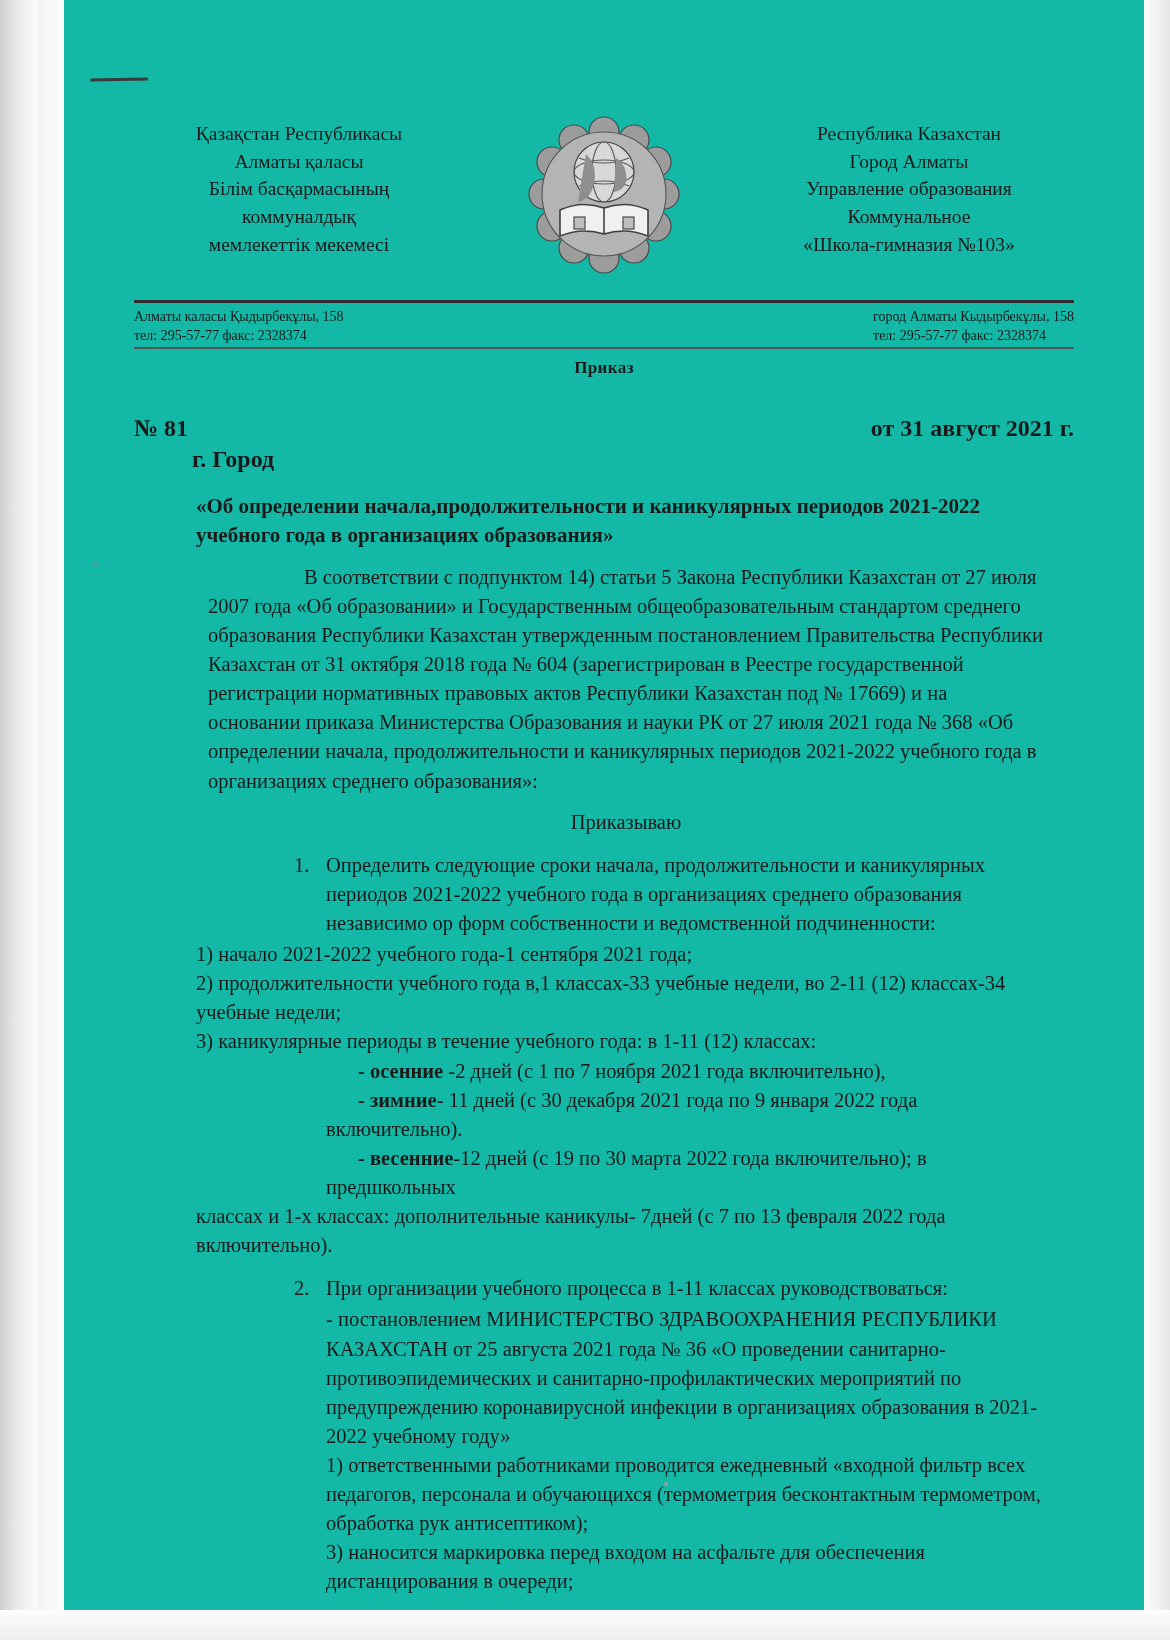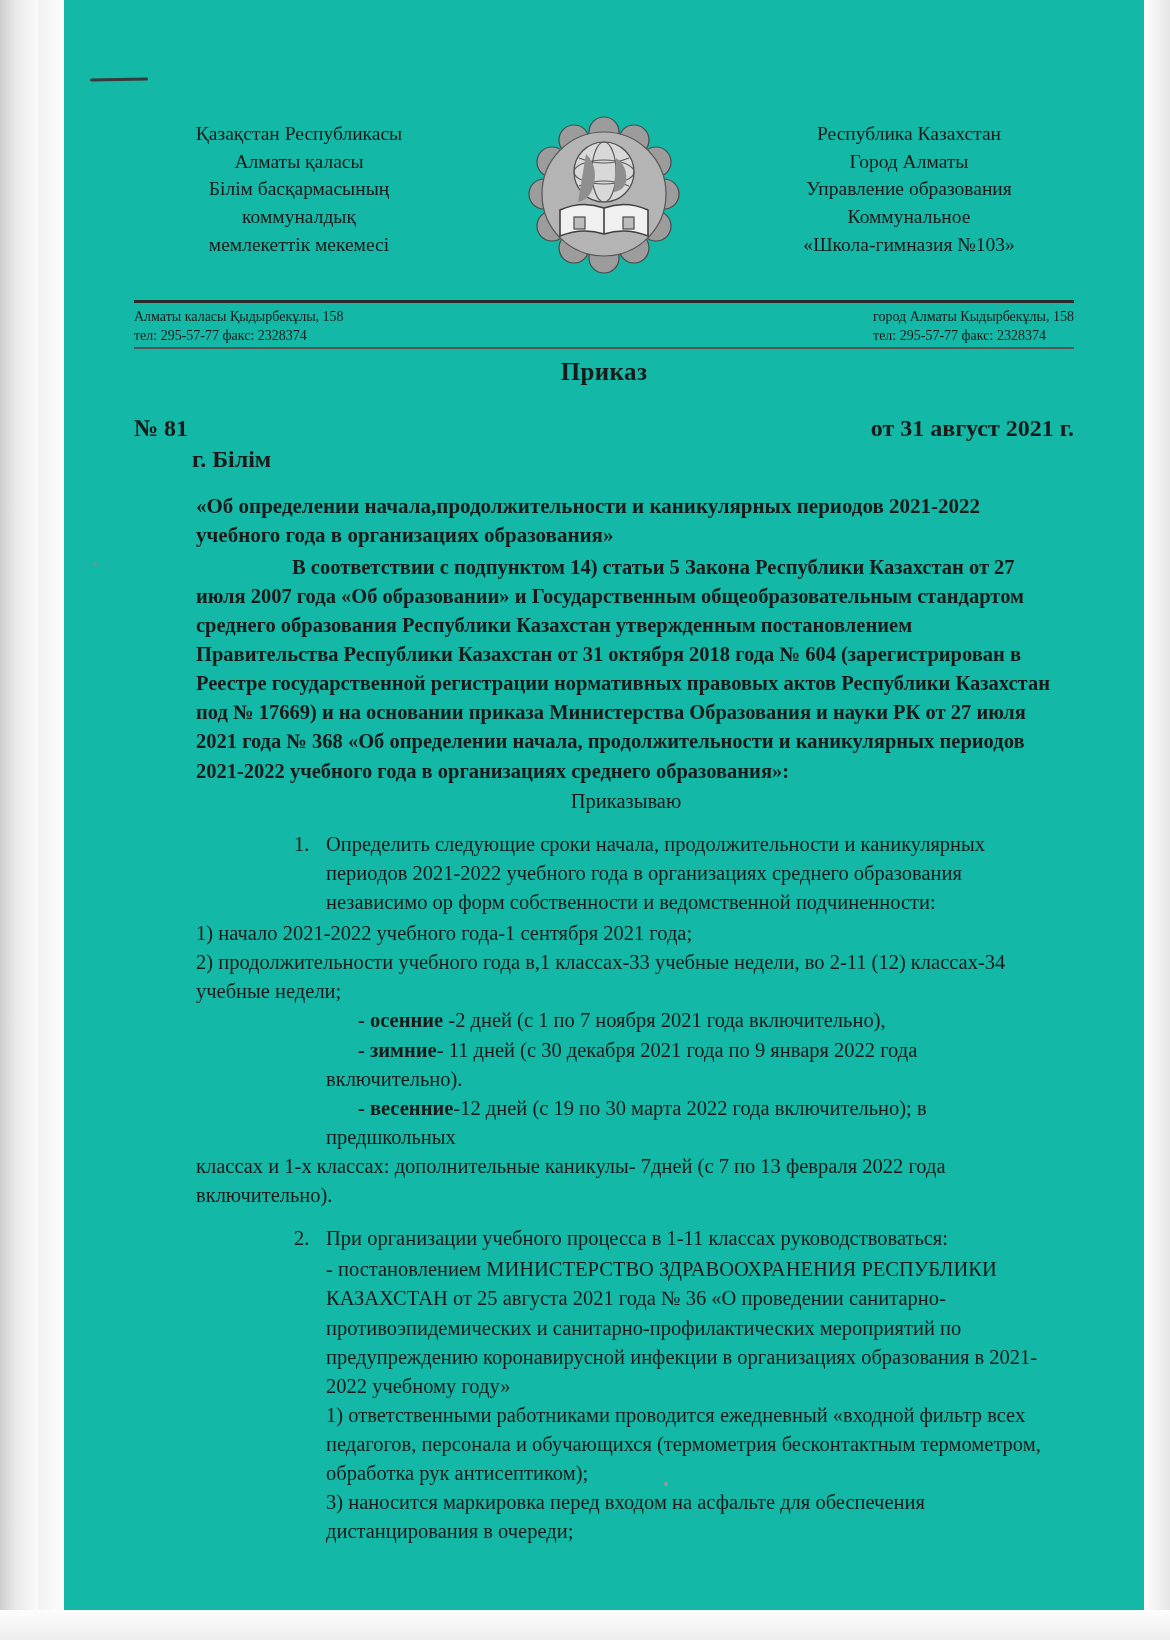--- a/index.html
+++ b/index.html
@@ -119,21 +119,21 @@
     background: #555;
   }
 
   
   .order-title {
     position: absolute;
     left: 0;
     top: 358px;
     width: 1080px;
     text-align: center;
-    font-size: 25px;
+    font-size: 17px;
     font-weight: bold;
     letter-spacing: .4px;
   }
 
   
   .numrow {
     position: absolute;
     left: 70px;
     top: 415px;
     width: 940px;
@@ -160,21 +160,21 @@
     font-size: 20.5px;
     line-height: 1.42;
     text-align: left;
   }
   .subject {
     font-weight: bold;
     font-size: 21px;
     line-height: 1.4;
     margin-bottom: 2px;
   }
-  .para { text-indent: 96px; margin: 0; font-weight: bold; }
+  .para { text-indent: 96px; margin: 12px; }
   .center-line { text-align: center; margin-top: 1px; }
 
   ol.main-list {
     list-style: none;
     counter-reset: mainitem;
     margin: 14px 0 0 0;
     padding: 0;
   }
   ol.main-list > li {
     counter-increment: mainitem;
@@ -292,38 +292,39 @@
     </div>
 
     <div class="rule2"></div>
 
     <div class="order-title">Приказ</div>
 
     <div class="numrow">
       <div>№  81</div>
       <div>от  31  август 2021 г.</div>
     </div>
-    <div class="city">г. Білім</div>
+    <div class="city">г. Город</div>
 
     <div class="body-wrap">
 
       <div class="subject">«Об определении начала,продолжительности и каникулярных периодов 2021-2022 учебного года в организациях образования»</div>
 
       <p class="para">В соответствии с подпунктом 14) статьи 5 Закона Республики Казахстан от 27 июля 2007 года «Об образовании» и Государственным общеобразовательным стандартом среднего образования Республики Казахстан утвержденным постановлением Правительства Республики Казахстан от 31 октября 2018 года № 604 (зарегистрирован в Реестре государственной регистрации нормативных правовых актов Республики Казахстан под № 17669) и на основании приказа Министерства Образования и науки РК от 27 июля 2021 года № 368 «Об определении начала, продолжительности и каникулярных периодов 2021-2022 учебного года в организациях среднего образования»:</p>
 
       <div class="center-line">Приказываю</div>
 
       <ol class="main-list">
         <li>
           <span>Определить следующие сроки начала, продолжительности и каникулярных периодов 2021-2022 учебного года в организациях среднего образования независимо ор форм собственности и ведомственной подчиненности:</span>
         </li>
       </ol>
 
       <p class="hang">1) начало 2021-2022 учебного года-1 сентября 2021 года;</p>
       <p class="hang">2) продолжительности учебного года в,1 классах-33 учебные недели, во 2-11 (12) классах-34 учебные недели;</p>
+      <p class="hang">3) каникулярные периоды в течение учебного года: в 1-11 (12) классах:</p>
 
       <p class="blk2">
         <span class="bold">- осенние</span><span> -2 дней (с 1 по 7 ноября 2021 года включительно),</span>
       </p>
       <p class="blk2">
         <span class="bold">- зимние</span><span>- 11 дней (с 30 декабря 2021 года по 9 января 2022 года включительно).</span>
       </p>
       <p class="blk2">
         <span class="bold">- весенние</span><span>-12 дней (с 19 по 30 марта 2022 года включительно); в предшкольных</span>
       </p>

